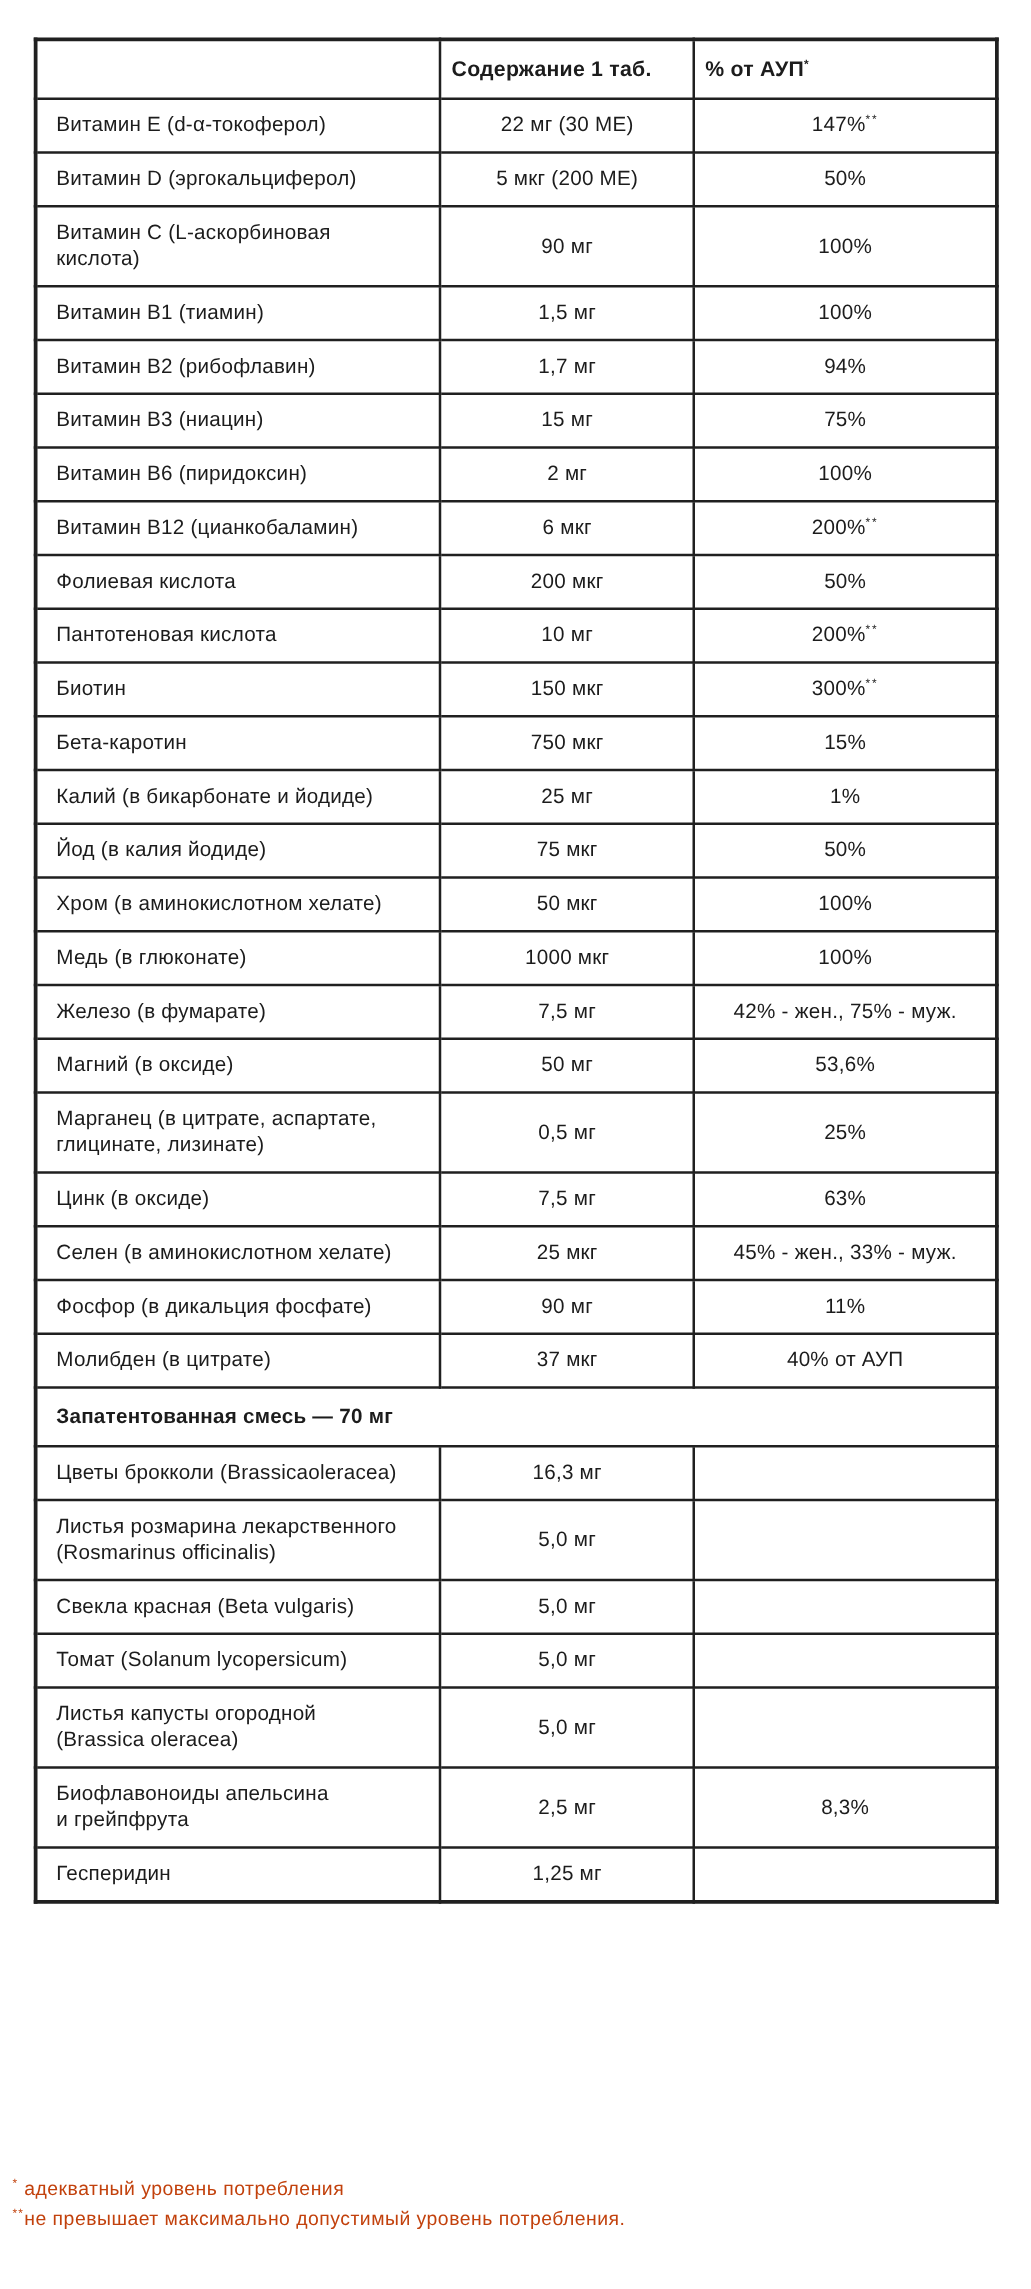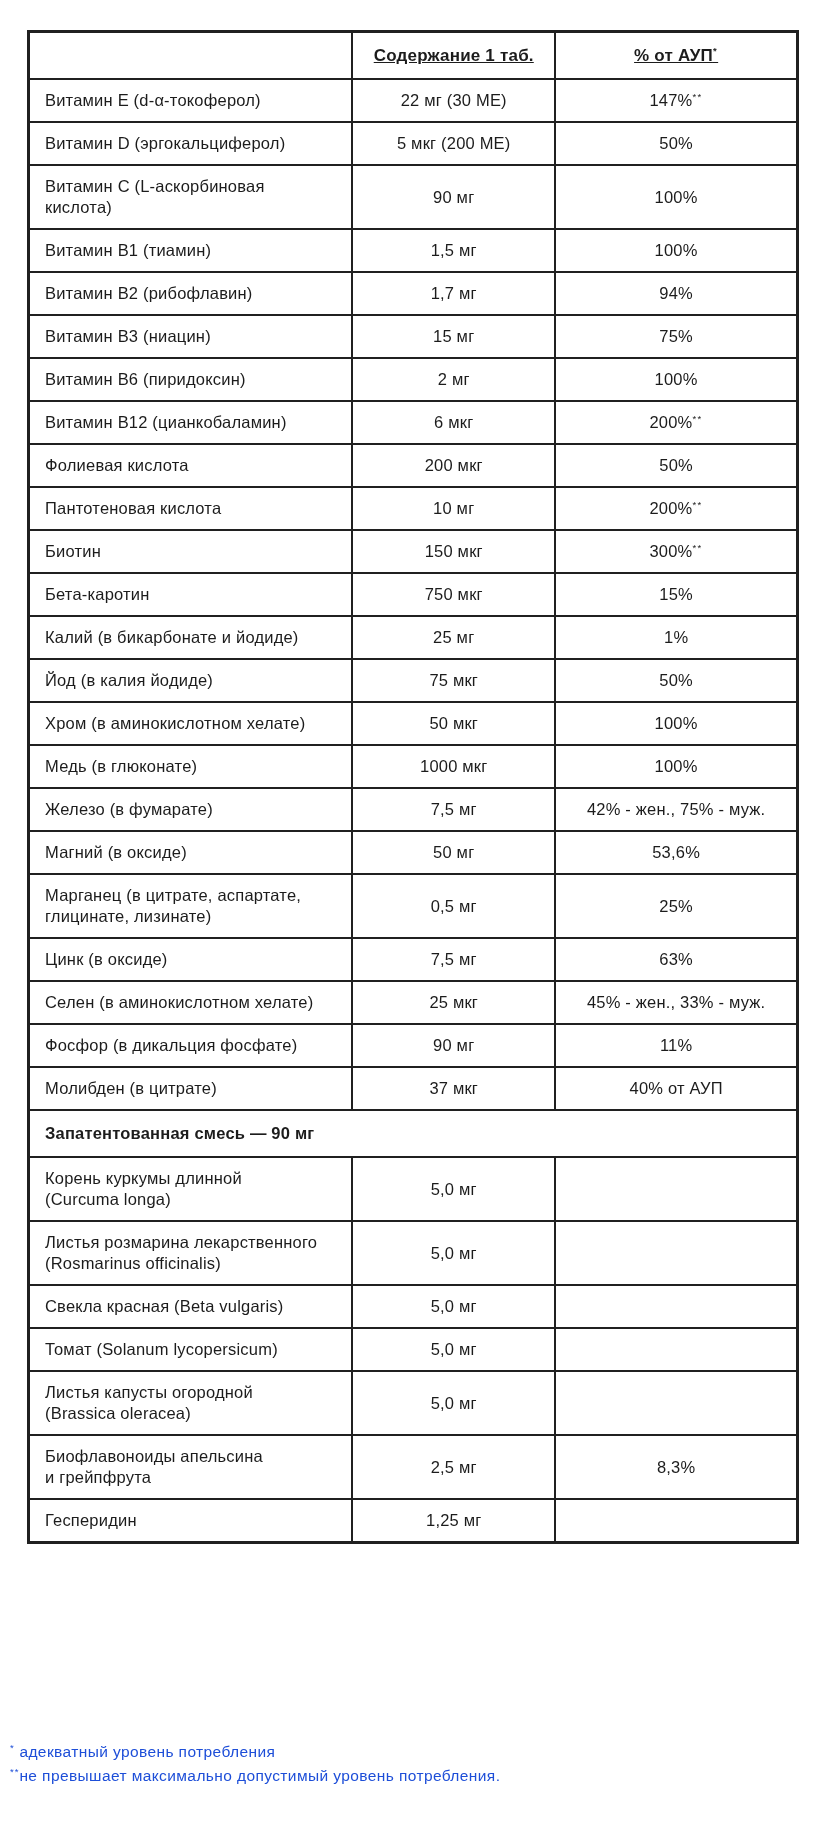--- a/index.html
+++ b/index.html
@@ -23,24 +23,23 @@
   col.w2 { width: 26.4%; }
   col.w3 { width: 31.5%; }
 
   .facts-table th, .facts-table td {
     border: 2px solid #202020;
     letter-spacing: 0.2px;
     vertical-align: middle;
   }
   .facts-table thead th {
     font-size: 17px; font-weight: 700;
-    text-align: center;
+    text-align: left;
     padding: 12px 8px;
     line-height: 21px;
-    text-decoration: underline;
   }
   .facts-table td {
     font-size: 16.5px;
     line-height: 21px;
   }
   td.c1 { text-align: left; padding: 10px 15px; white-space: pre-line; }
   td.c2, td.c3 { text-align: center; padding: 10px 8px; }
 
   .section-row td {
     font-weight: 700;
@@ -54,21 +53,21 @@
     letter-spacing: 1.5px;
     vertical-align: super;
     line-height: 0;
   }
 
   .footnotes {
     position: absolute;
     left: 10px; top: 1742px;
     font-size: 15.5px;
     letter-spacing: 0.4px;
-    color: #1d4ed8;
+    color: #c2410c;
   }
   .footnote { line-height: 20px; }
   .footnote + .footnote { margin-top: 4px; }
   .footnote sup {
     font-size: 9.5px;
     letter-spacing: 1px;
     line-height: 0;
   }
 </style>
 </head>
@@ -201,26 +200,25 @@
           <td class="c1">Фосфор (в дикальция фосфате)</td>
           <td class="c2">90 мг</td>
           <td class="c3"><span>11%</span><sup class="mark"></sup></td>
         </tr>
         <tr>
           <td class="c1">Молибден (в цитрате)</td>
           <td class="c2">37 мкг</td>
           <td class="c3"><span>40% от АУП</span><sup class="mark"></sup></td>
         </tr>
         <tr class="section-row">
-          <td colspan="3">Запатентованная смесь — 90 мг</td>
-        </tr>
-        <tr>
-          <td class="c1">Корень куркумы длинной
-(Curcuma longa)</td>
-          <td class="c2">5,0 мг</td>
+          <td colspan="3">Запатентованная смесь — 70 мг</td>
+        </tr>
+        <tr>
+          <td class="c1">Цветы брокколи (Brassicaoleracea)</td>
+          <td class="c2">16,3 мг</td>
           <td class="c3"><span></span><sup class="mark"></sup></td>
         </tr>
         <tr>
           <td class="c1">Листья розмарина лекарственного
 (Rosmarinus officinalis)</td>
           <td class="c2">5,0 мг</td>
           <td class="c3"><span></span><sup class="mark"></sup></td>
         </tr>
         <tr>
           <td class="c1">Свекла красная (Beta vulgaris)</td>

